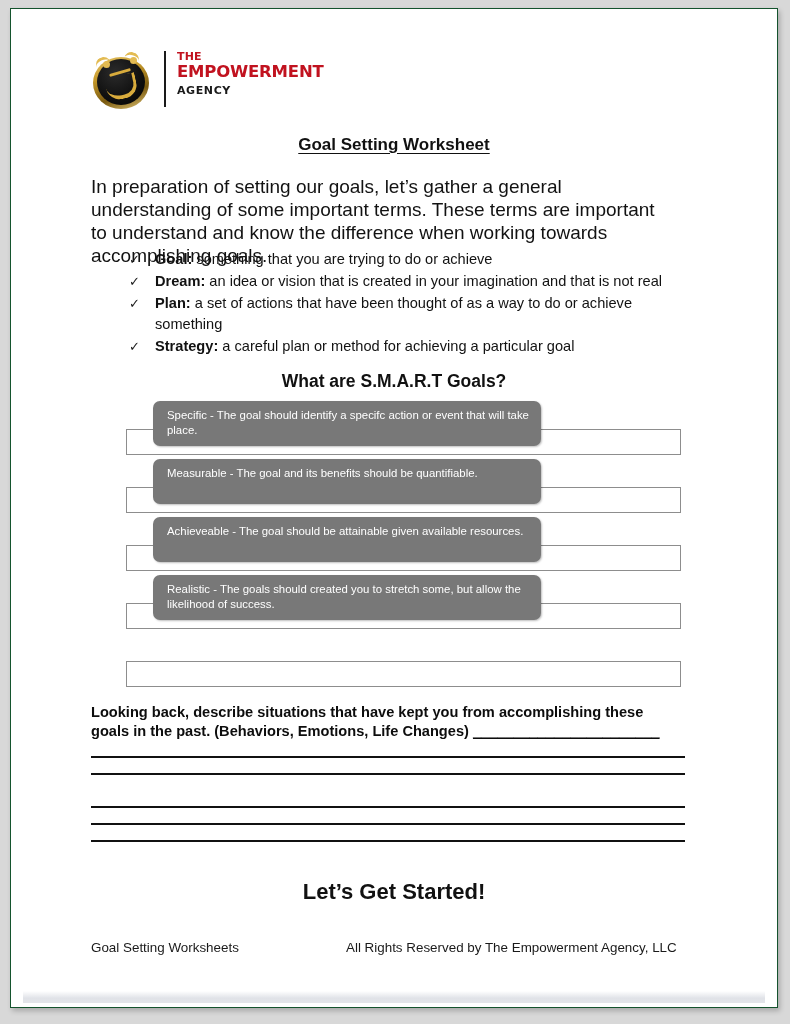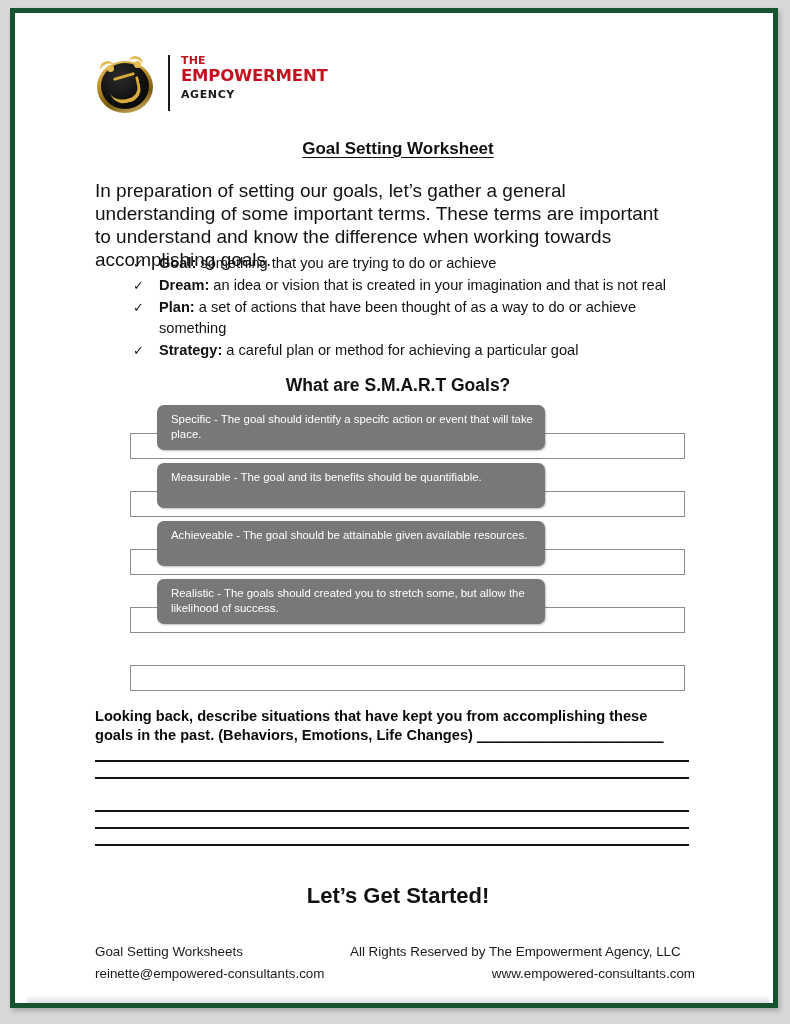--- a/index.html
+++ b/index.html
@@ -16,21 +16,21 @@
   }
 
   
   #page {
     position: absolute;
     left: 10px;
     top: 8px;
     width: 768px;
     height: 1000px;
     background: #ffffff;
-    border: 5px solid #14532d;
+    border: 1px solid #14532d;
     box-shadow: 2px 3px 5px rgba(0,0,0,0.22);
     box-sizing: border-box;
     overflow: hidden;
   }
   .sheet-inner {
     position: absolute;
     left: 0; top: 0;
     width: 766px;
     height: 998px;
   }
@@ -381,21 +381,17 @@
       <div class="rule"></div>
     </div>
 
     <div id="closing">Let’s Get Started!</div>
 
     <div id="footer">
       <div class="footer-row r1">
         <div class="footer-left">Goal Setting Worksheets</div>
         <div class="footer-right">All Rights Reserved by The Empowerment Agency, LLC</div>
       </div>
-      <div class="footer-row r2">
-        <div class="footer-left">reinette@empowered-consultants.com</div>
-        <div class="footer-right">www.empowered-consultants.com</div>
-      </div>
     </div>
 
     <div id="scan-smudge"></div>
   </div>
 </div>
 
 </body></html>

